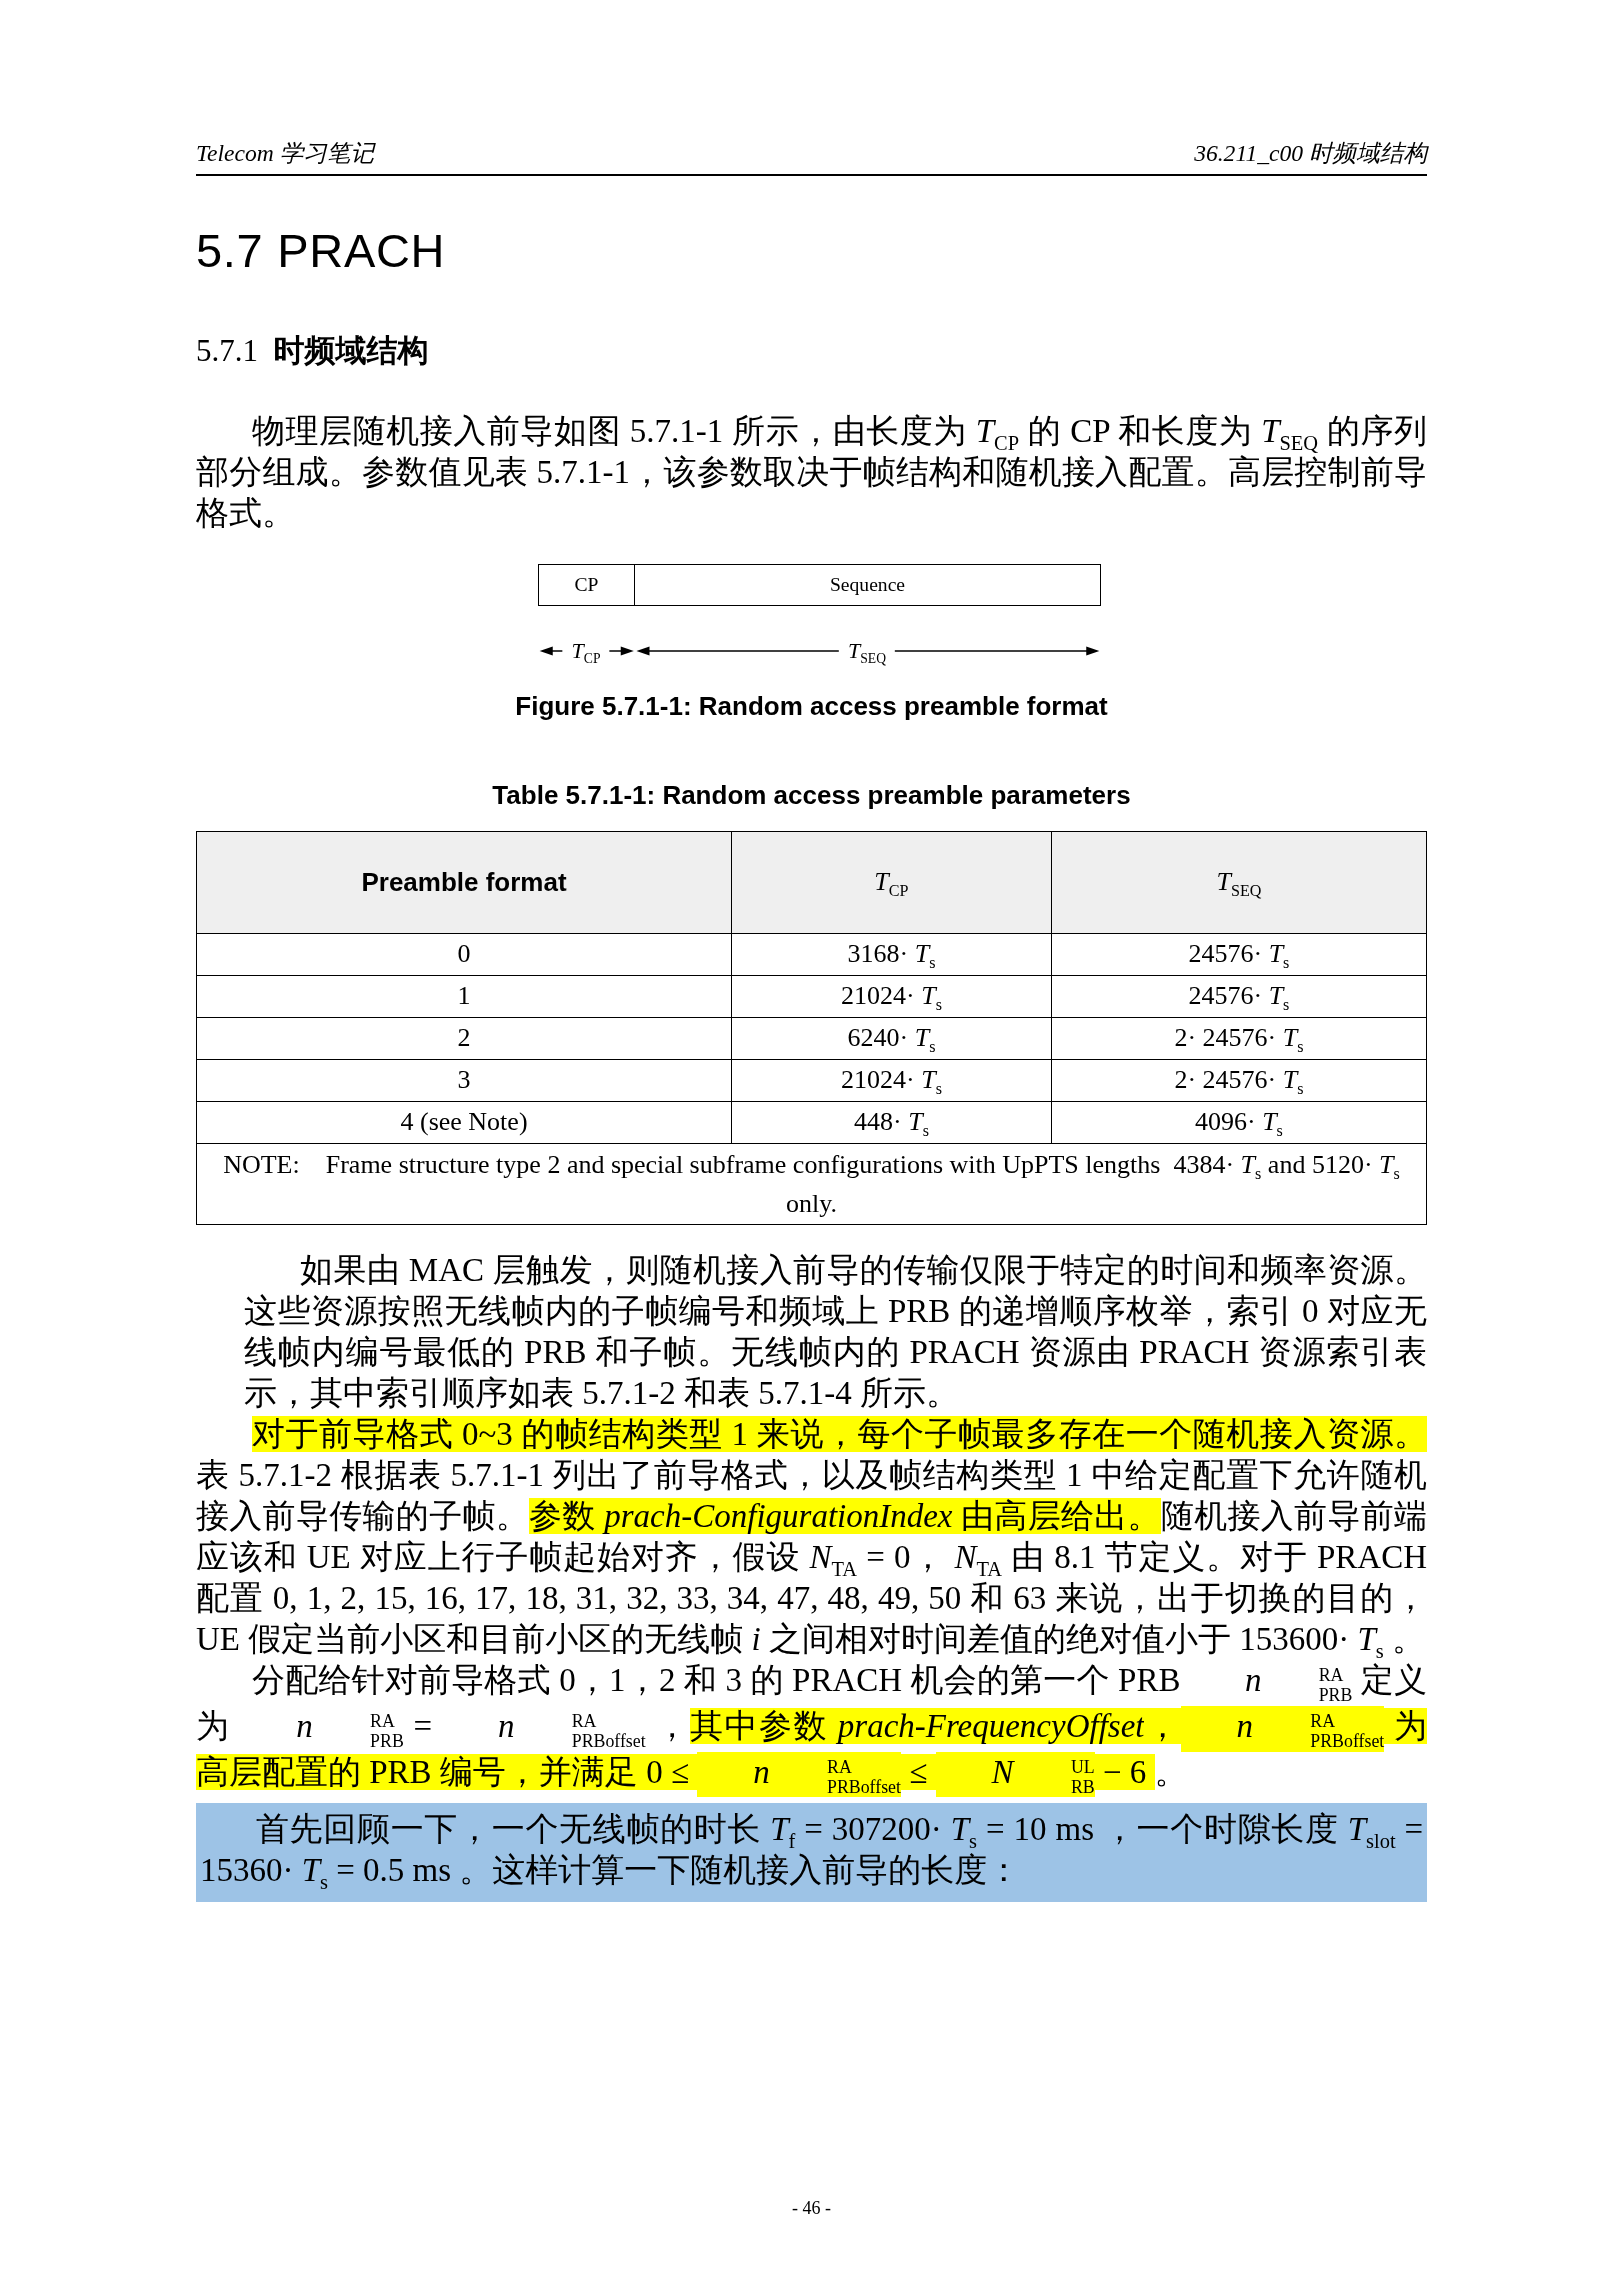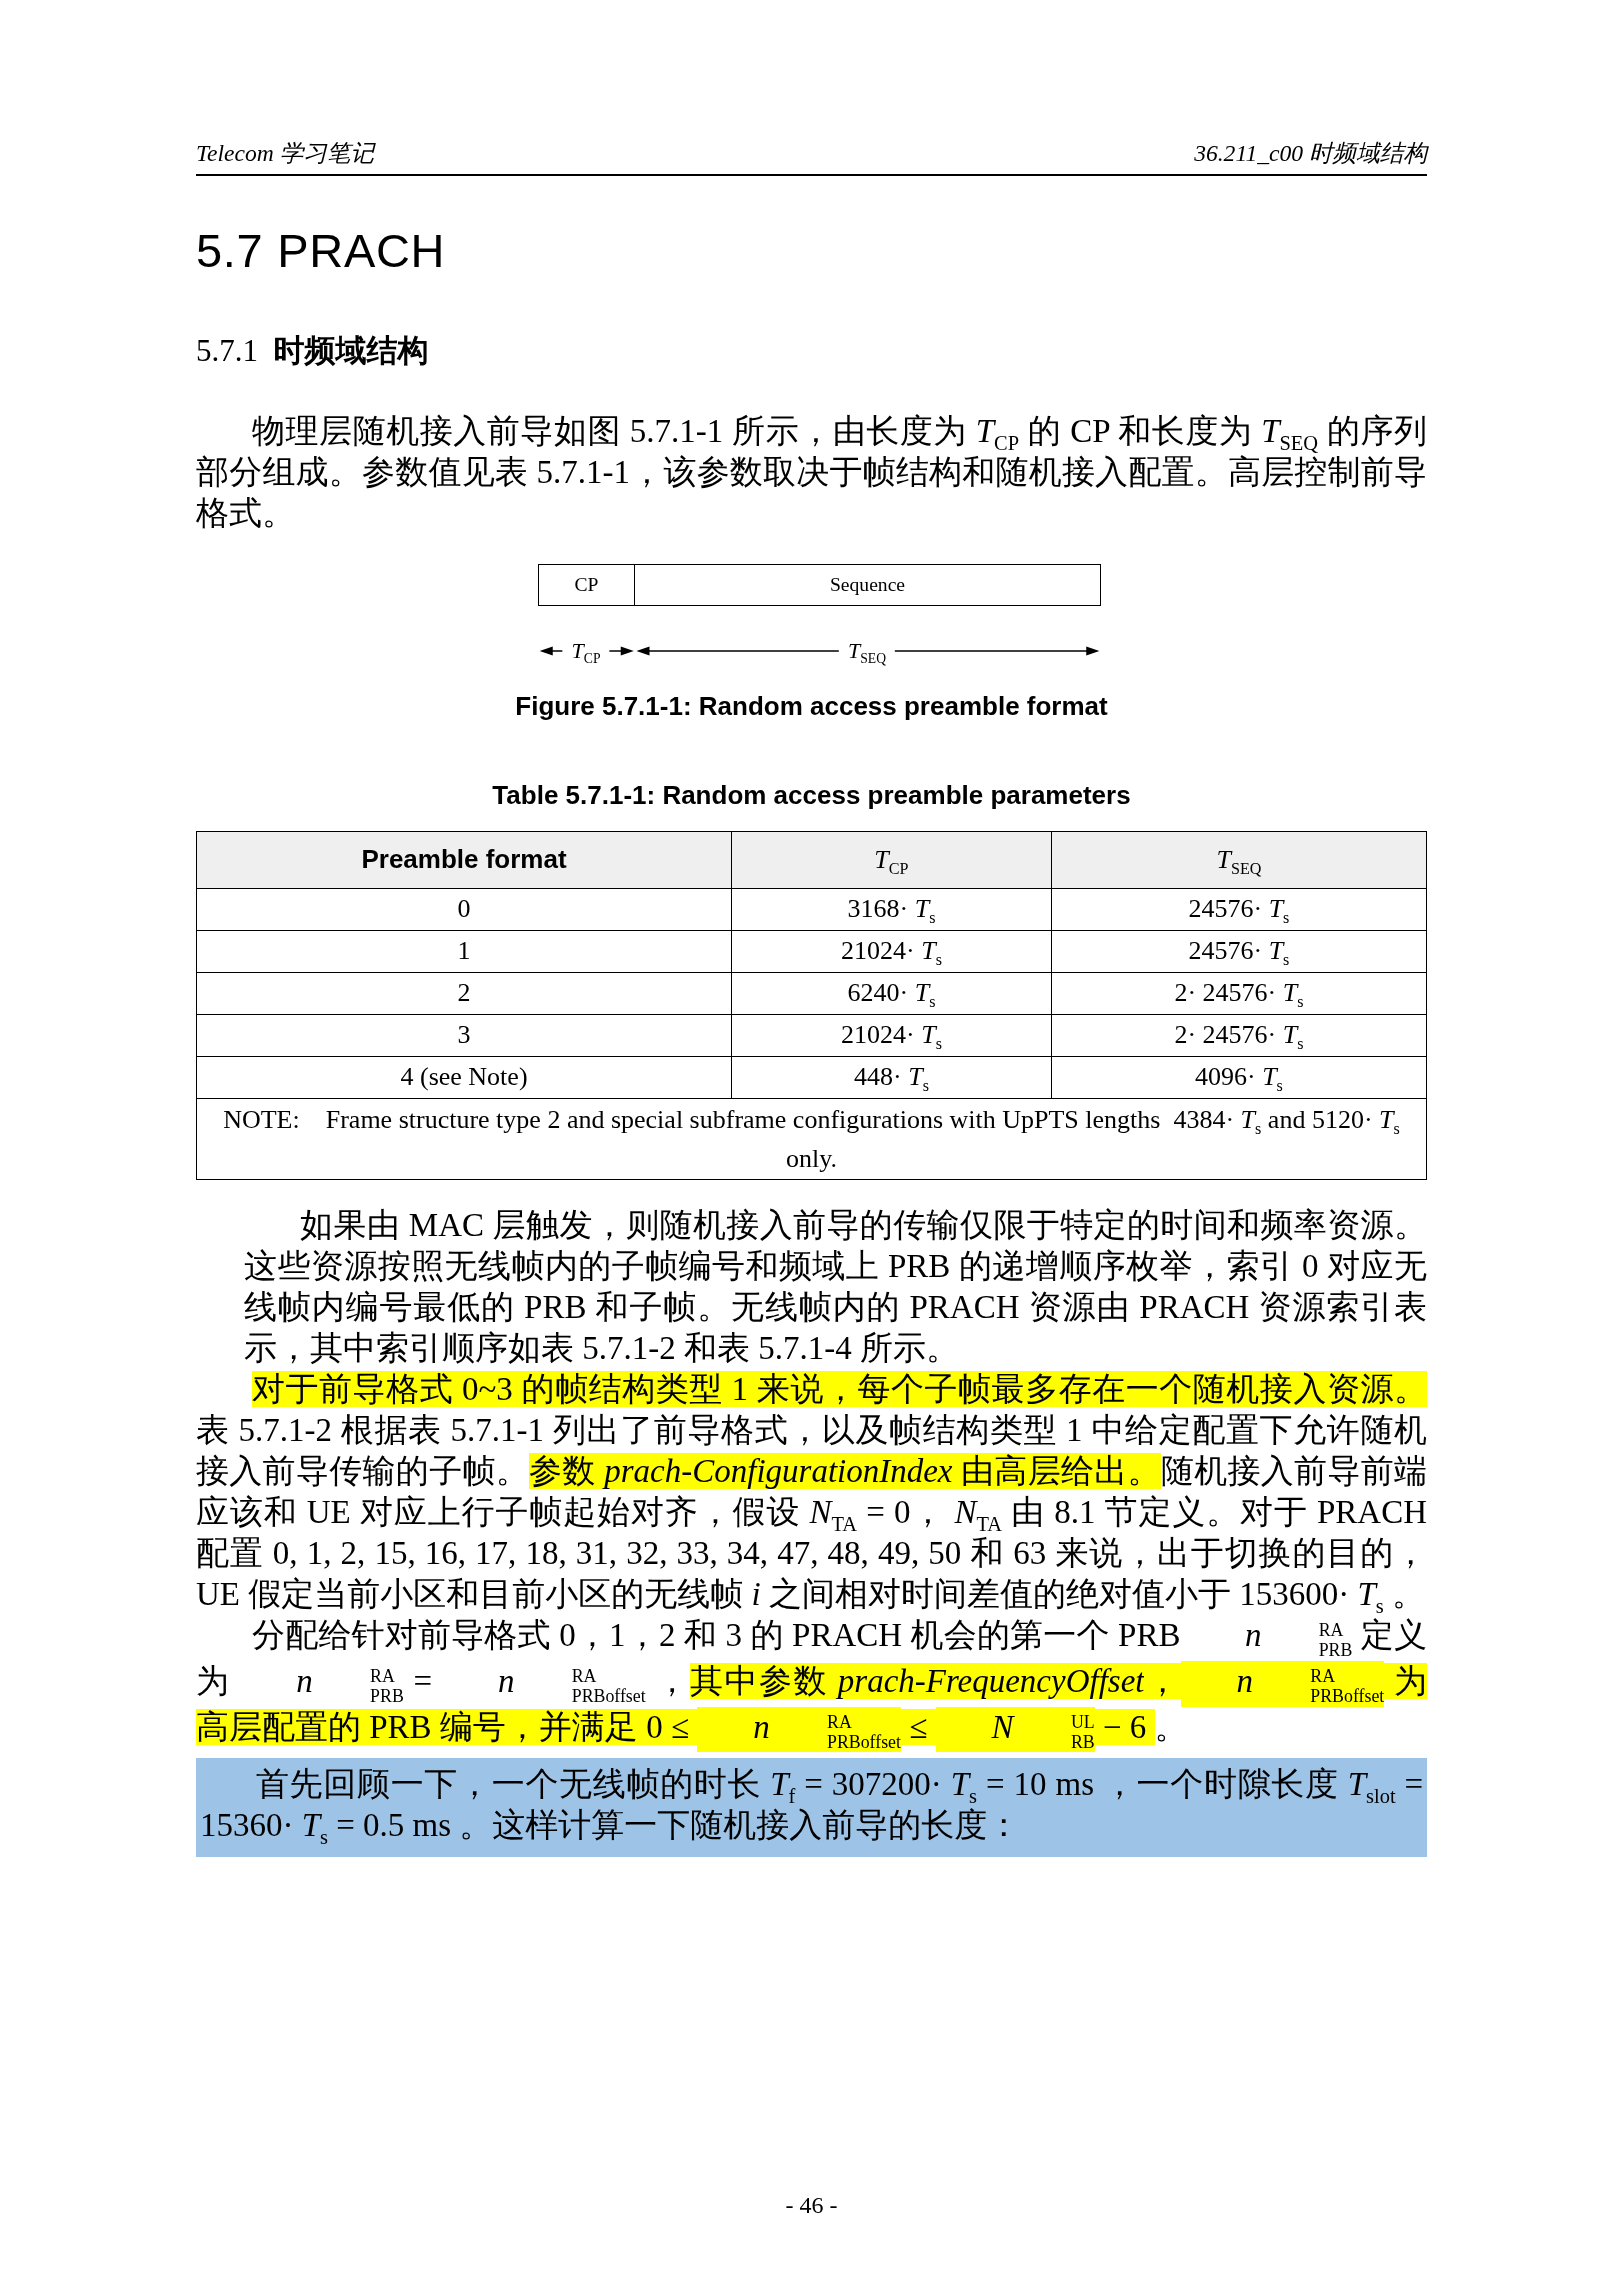--- a/index.html
+++ b/index.html
@@ -40,37 +40,37 @@
   .arrow-label.tcp{left:48px;}
   .arrow-label.tseq{left:329px;}
 
   .caption{font-family:"Liberation Sans",sans-serif;font-weight:bold;font-size:26px;
     text-align:center;margin:23.6px 0 0;}
   .table-cap{margin-top:58px;}
 
   
   table.params{width:100%;border-collapse:collapse;margin-top:19.6px;font-size:26px;}
   table.params th,table.params td{border:1.3px solid #000;}
-  table.params thead th{background:var(--th-bg);height:57px;font-weight:normal;
+  table.params thead th{background:var(--th-bg);height:102px;font-weight:normal;
     text-align:center;vertical-align:middle;}
   table.params td{height:42px;text-align:center;vertical-align:middle;padding:1.3px 6.5px;}
   td.note-cell{text-align:left;padding:9.2px 17px 11.8px;line-height:1.5;height:auto;}
 
   
   .i{font-style:italic;}
   .b{font-weight:bold;}
   .sans{font-family:"Liberation Sans",sans-serif;}
   .sub{vertical-align:sub;font-size:0.62em;line-height:0;}
   .hl-y{background:var(--hl-y);}
   .stack{display:inline-block;white-space:nowrap;}
   .sscripts{display:inline-block;vertical-align:-0.55em;font-size:0.54em;
     line-height:1.12;text-align:left;margin-left:1.3px;}
   .sscripts span{display:block;}
 
-  .footer{position:absolute;left:0;right:0;bottom:76px;text-align:center;font-size:24px;}
+  .footer{position:absolute;left:0;right:0;bottom:76px;text-align:center;font-size:18px;}
 </style>
 </head>
 <body>
 
 <div class="page">
   <div class="content">
 
     <div class="page-header">
       <span>Telecom 学习笔记</span>
       <span>36.211_c00 时频域结构</span>

